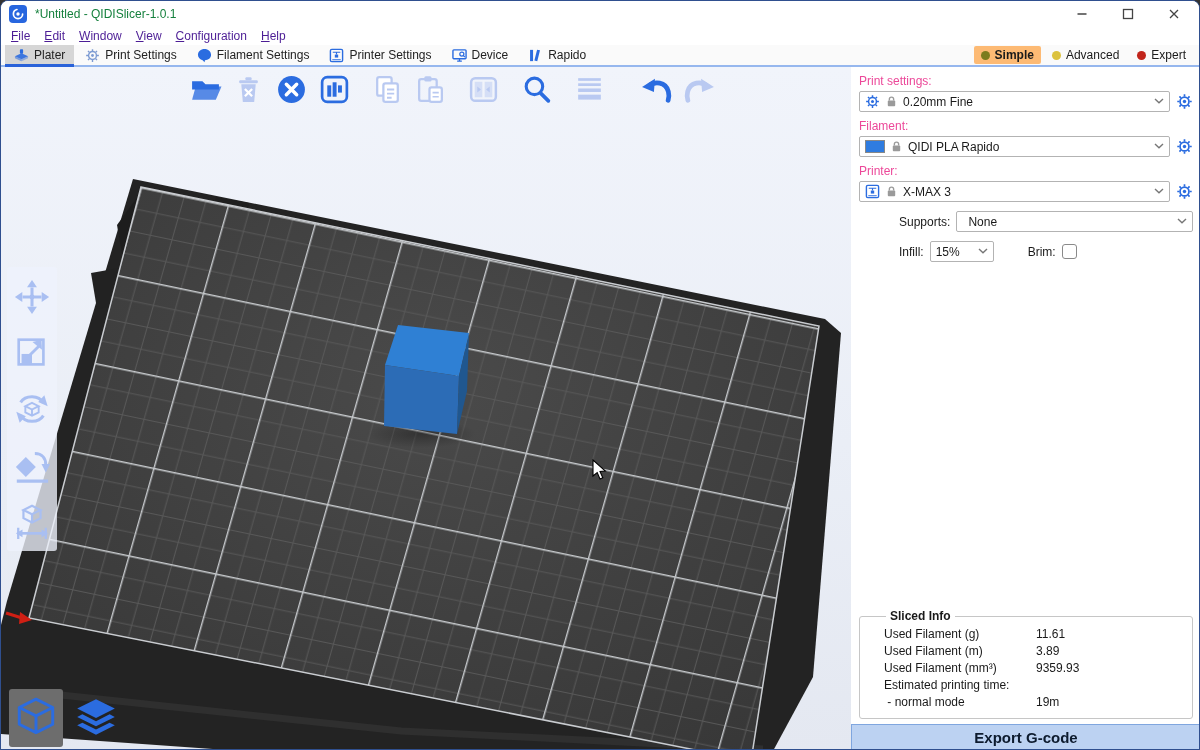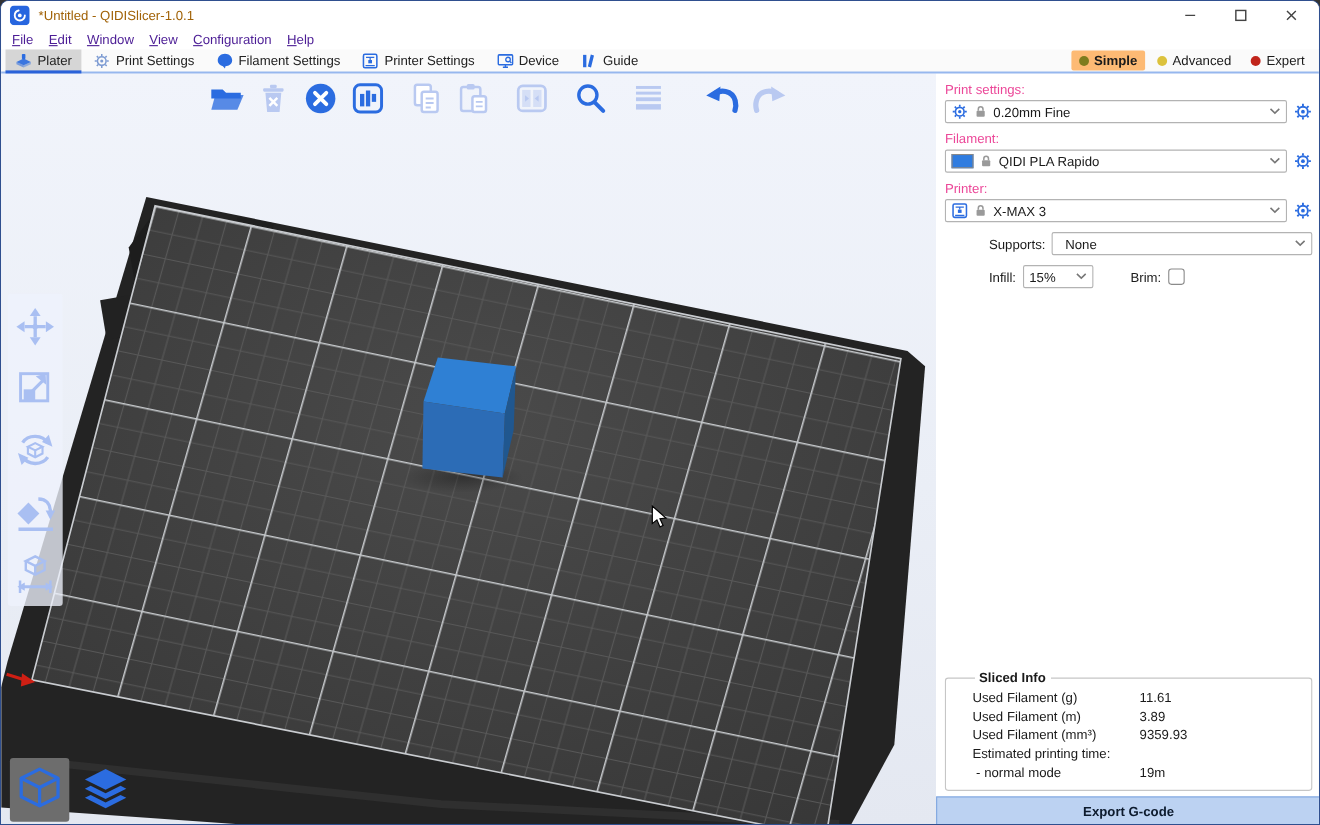--- a/index.html
+++ b/index.html
@@ -6,21 +6,21 @@
   html,body { width:1200px; height:750px; overflow:hidden; }
   body { font-family:"Liberation Sans","DejaVu Sans",sans-serif; font-size:12px; color:#1a1a1a; background:#333; }
   .window { position:relative; width:1200px; height:750px; background:#fff;
             border:1px solid #2f4f8f; border-radius:8px 8px 0 0; overflow:hidden; }
 
   
   .titlebar { position:absolute; left:0; top:0; right:0; height:26px; background:#fff;
               display:flex; align-items:center; padding-left:8px; }
   .app-icon { width:18px; height:18px; margin-right:8px; }
   .app-icon svg { width:100%; height:100%; display:block; }
-  .title-text { font-size:12px; color:#a16207; }
+  .title-text { font-size:12px; color:#15803d; }
   .win-controls { position:absolute; right:2px; top:0; height:26px; display:flex; }
   .win-btn { width:46px; height:26px; display:flex; align-items:center; justify-content:center; }
   .win-btn svg { width:12px; height:12px; }
 
   
   .menubar { position:absolute; left:0; top:26px; right:0; height:18px; background:#fff;
              display:flex; align-items:center; padding-left:3px; }
   .menu-item { display:inline-block; padding:0 7px; line-height:18px; color:#4c1d95; }
   .menu-item::first-letter { text-decoration:underline; }
 
@@ -82,21 +82,21 @@
   .combo.small { flex:0 0 64px; }
   .checkbox { width:15px; height:15px; border:1px solid #8a8a8a; border-radius:3px; background:#fff; }
   .spacer26 { width:22px; }
 
   fieldset.sliced { margin-top:auto; margin-bottom:5px; border:1px solid #c6c6c6; border-radius:3px;
                     padding:1px 8px 6px 24px; }
   fieldset.sliced legend { font-weight:bold; padding:0 4px; margin-left:2px; font-size:12px; }
   .s-row { display:flex; margin:3px 0; }
   .s-label { width:152px; white-space:pre-wrap; }
   .export-btn { height:27px; background:#bcd2f2; border:1px solid #7fa6df; font-weight:bold;
-                font-size:12px; color:#0d1b2e; width:100%; font-family:inherit; }
+                font-size:15px; color:#0d1b2e; width:100%; font-family:inherit; }
 </style>
 </head>
 <body>
 
 <div class="window">
 
   <div class="titlebar">
     <span class="app-icon">
         <svg viewBox="0 0 18 18">
           <rect width="18" height="18" rx="4" fill="#2766df"></rect>
@@ -190,21 +190,21 @@
         </div>
         <div class="tab">
           <span class="t-icon" style="color: rgb(43, 108, 224);">
             <svg viewBox="0 0 16 16">
               <rect x="2.2" y="2" width="3.2" height="12" fill="currentColor"></rect>
               <g transform="rotate(14 10 8)">
                 <rect x="8.2" y="2" width="3.2" height="12" fill="currentColor"></rect>
               </g>
             </svg>
           </span>
-          <span>Guide</span>
+          <span>Rapido</span>
         </div>
       </div>
     <div class="modes">
         <div class="mode active">
           <span class="dot" style="background: rgb(125, 124, 30);"></span>
           <span>Simple</span>
         </div>
         <div class="mode">
           <span class="dot" style="background: rgb(220, 194, 61);"></span>
           <span>Advanced</span>

